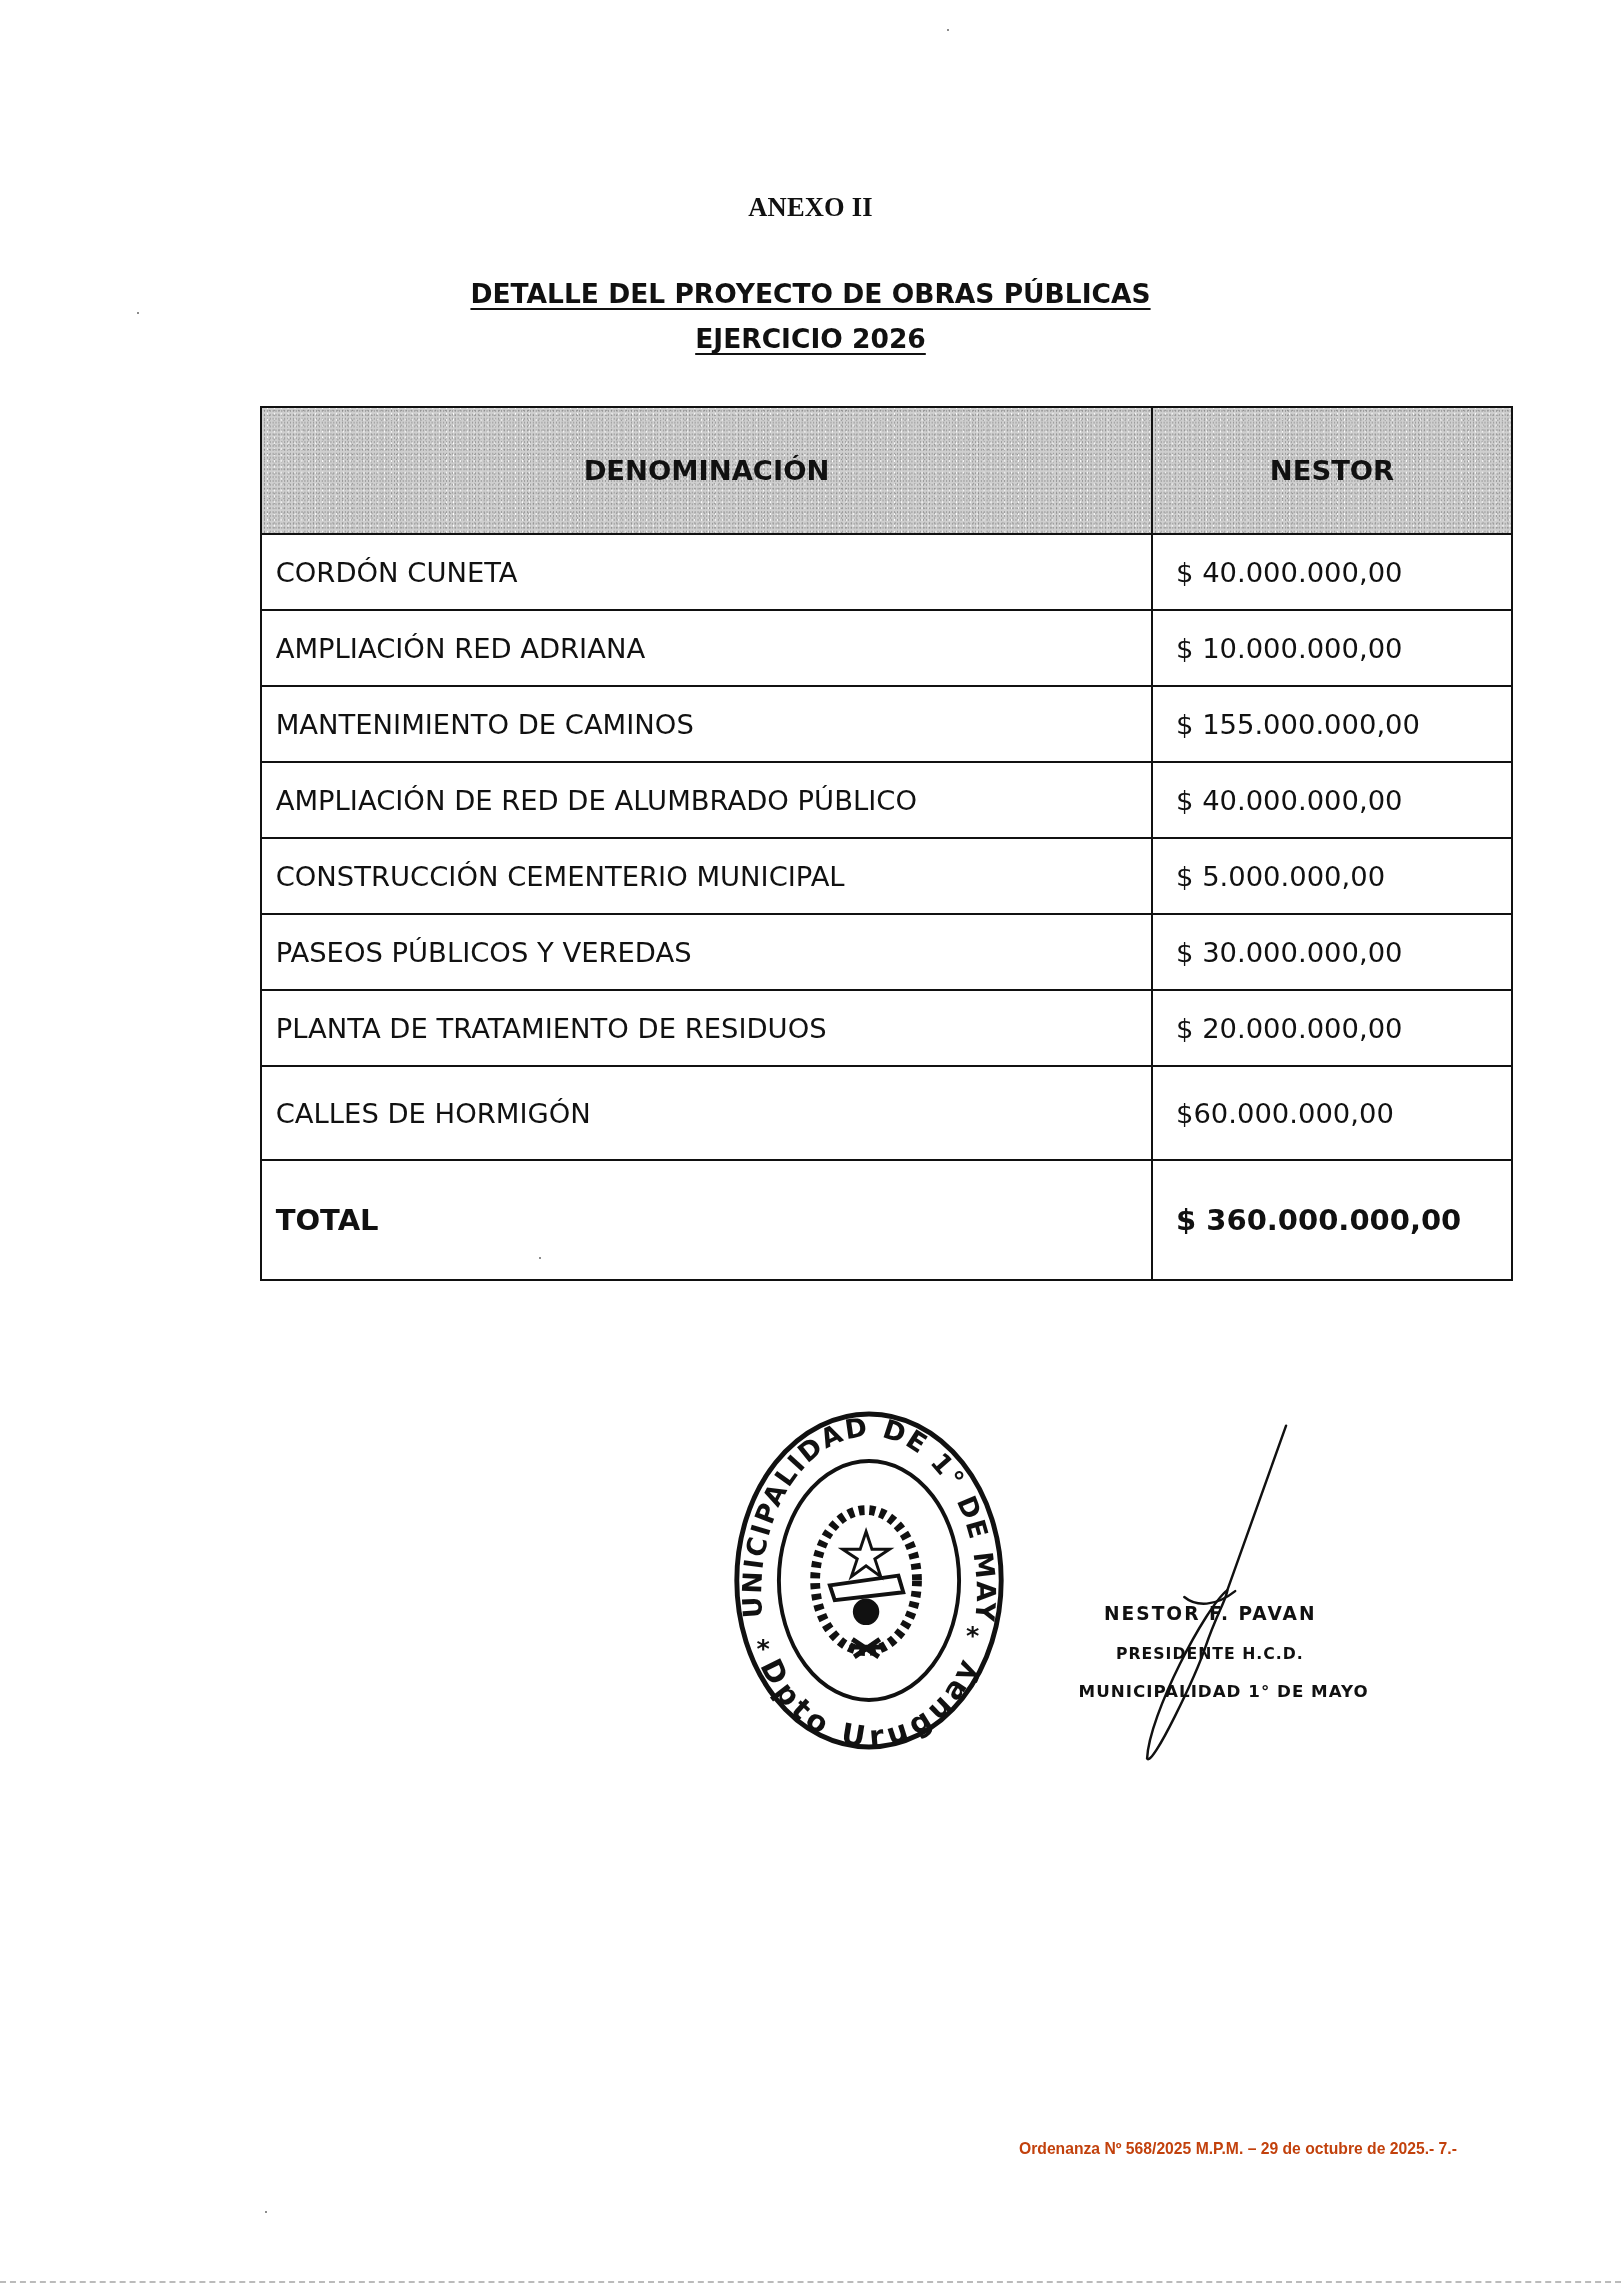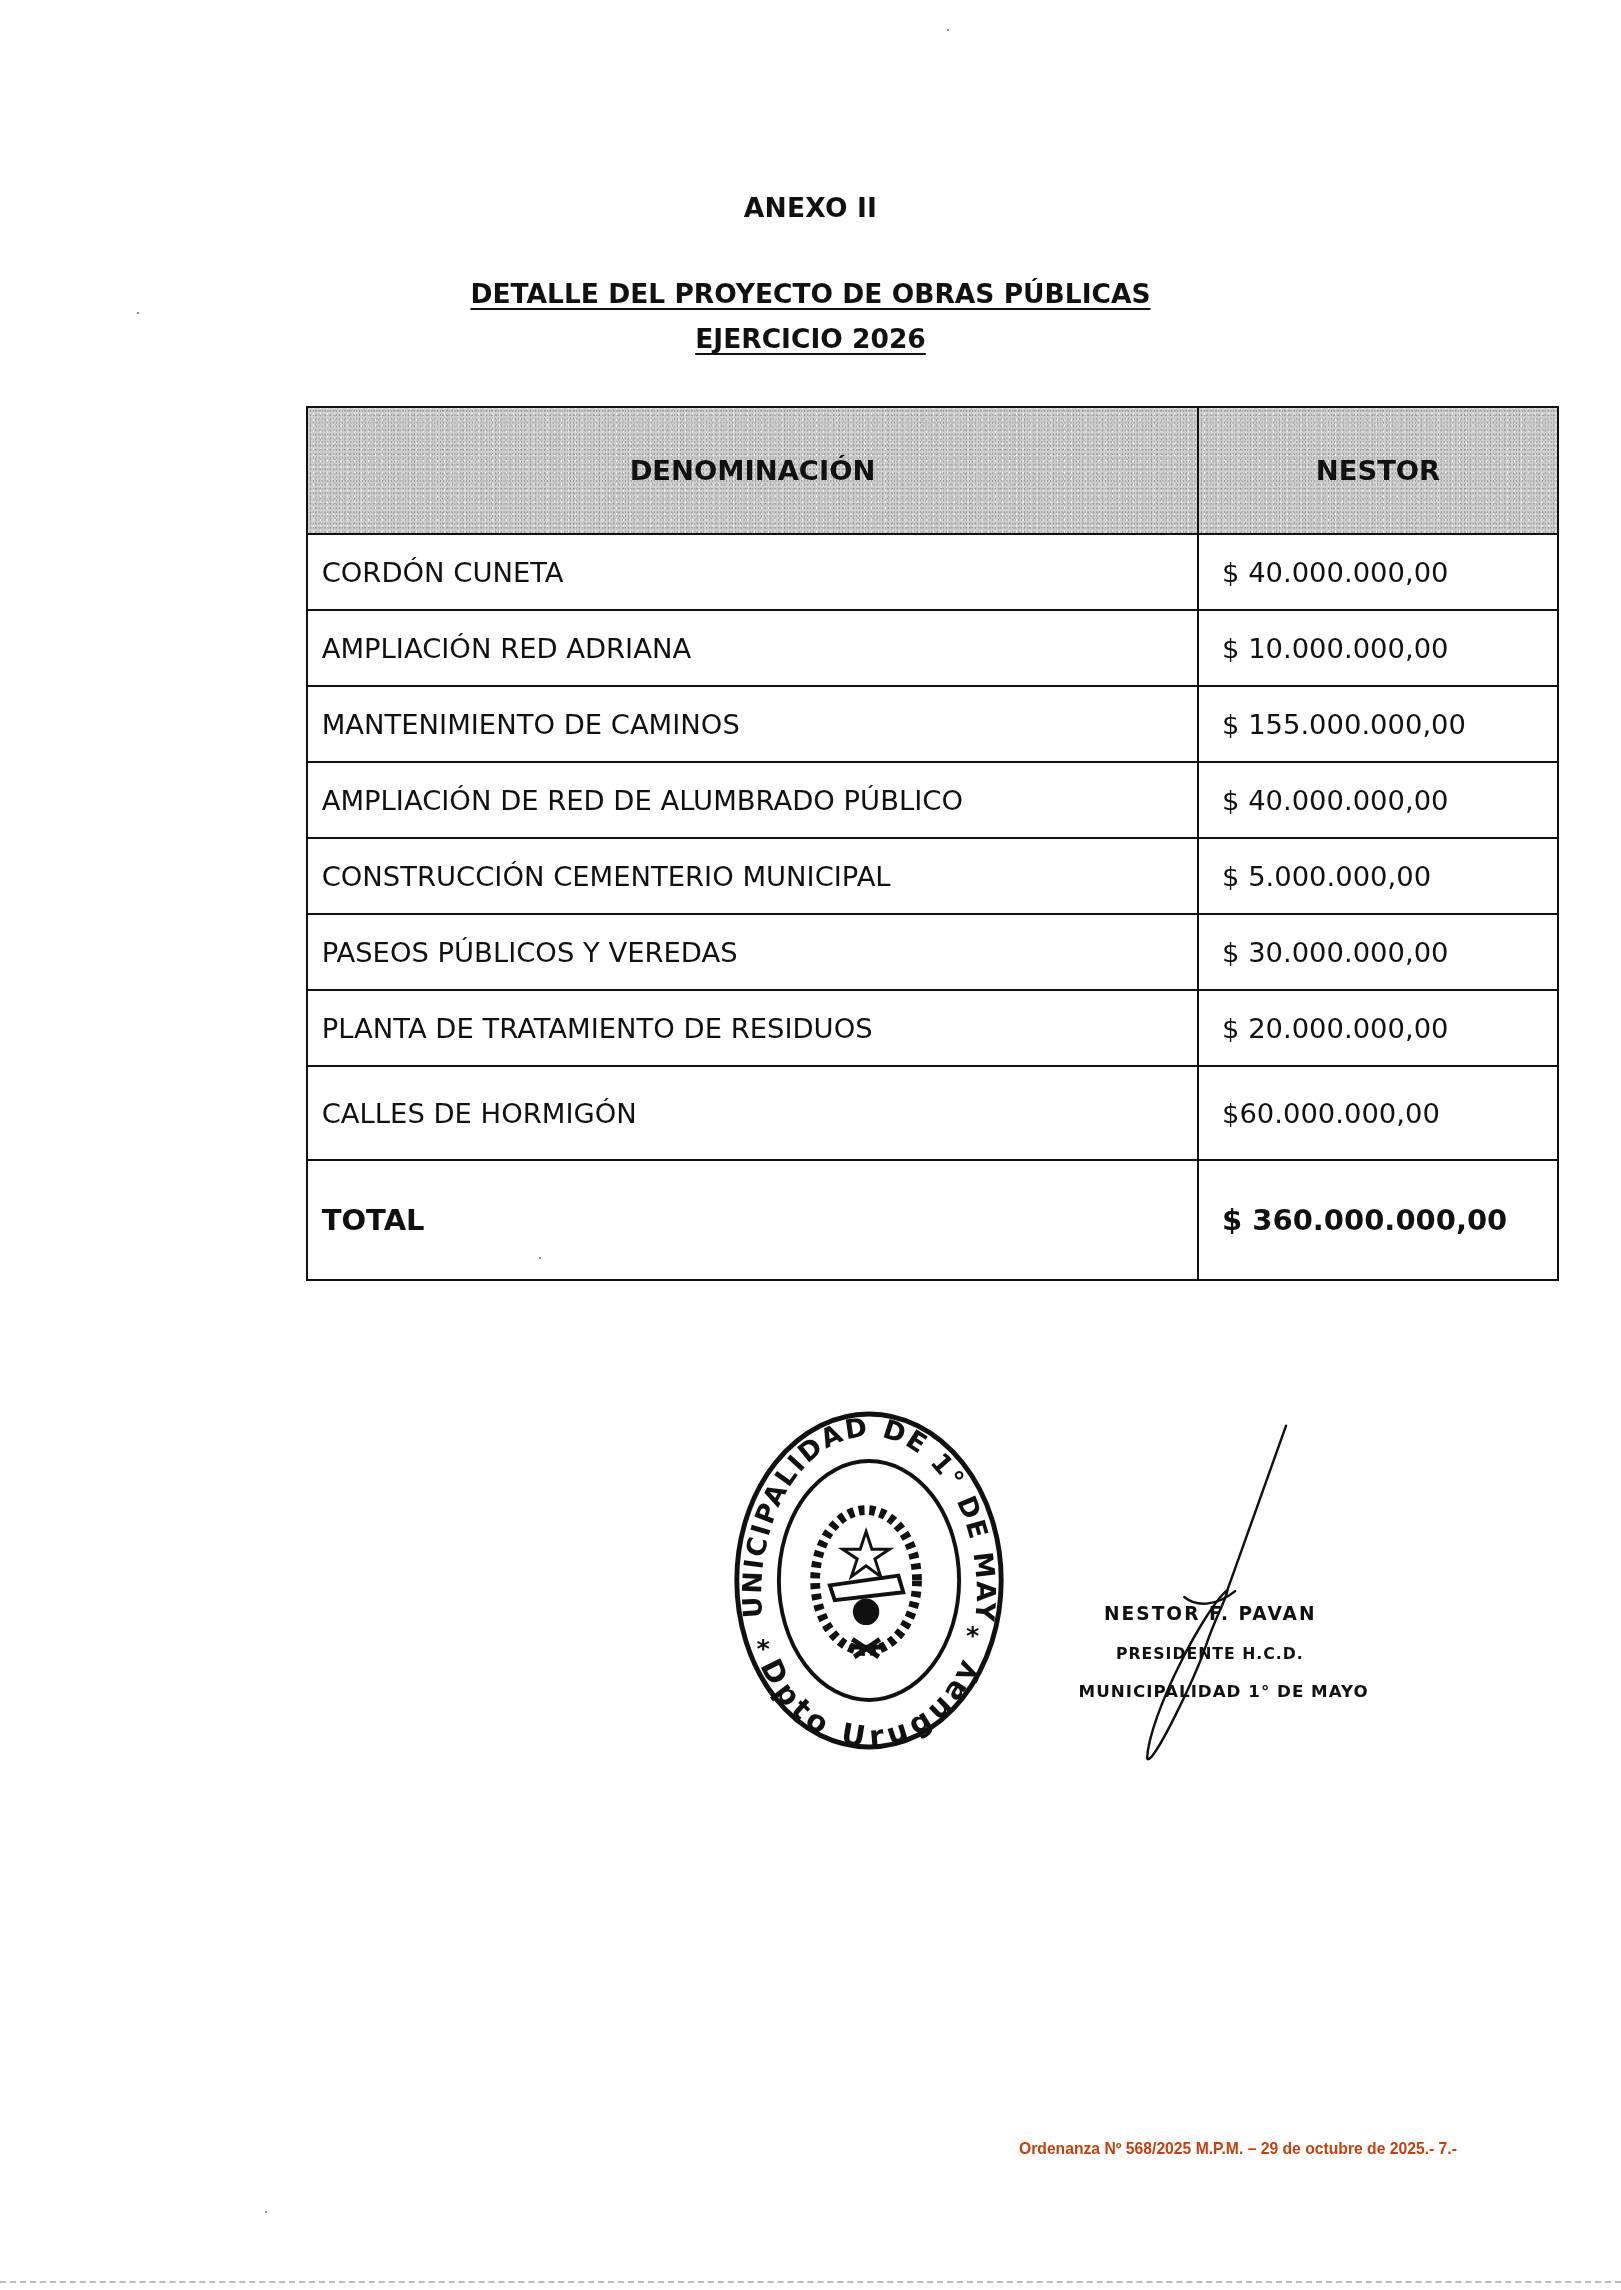--- a/index.html
+++ b/index.html
@@ -8,21 +8,21 @@
     .page { position: absolute; inset: 0; }
 
     .annex-title { position: absolute; top: 192px; left: 0; width: 1772px; text-align: center;
                    font-weight: bold; font-size: 26.5px; letter-spacing: 0.2px; }
     .doc-title { position: absolute; top: 278px; left: 0; width: 1772px; text-align: center;
                  font-weight: bold; font-size: 26.5px; text-decoration: underline; text-underline-offset: 4.9px; }
     .doc-subtitle { position: absolute; top: 323px; left: 0; width: 1772px; text-align: center;
                     font-weight: bold; font-size: 26.5px; text-decoration: underline; text-underline-offset: 4.9px; }
 
     table.budget { position: absolute; top: 406px; left: 260px; width: 1253px; border-collapse: collapse;
-                   font-size: 27.4px; margin-left: 46px; }
+                   font-size: 27.4px; }
     table.budget td, table.budget th { border: 2px solid #111; }
     table.budget th { height: 123px; font-weight: bold; font-size: 27.4px;
       background-color: #cfcfcf;
       background-image:
         radial-gradient(#8a8a8a 0.8px, transparent 1px),
         radial-gradient(#ffffff 0.8px, transparent 1px),
         radial-gradient(#9a9a9a 0.6px, transparent 0.9px);
       background-size: 4.9px 4.9px, 6.9px 5.9px, 2.9px 3.9px;
       background-position: 0 0, 2px 2.9px, 1px 1px; }
     table.budget th.col-name { width: 887px; }
@@ -55,21 +55,21 @@
               font-size: 15.7px; font-weight: bold; color: #c2410c; }
     .scan-edge { position: absolute; left: 0; top: 2281px; width: 1621px; height: 0;
                  border-top: 2px dashed #bbb; }
     .speck { position: absolute; width: 2px; height: 2px; background: #666; border-radius: 1px; }
   </style>
 </head>
 <body>
 
 <div class="page">
 
-  <div class="annex-title" style="width:1621px;left:0;">ANEXO II</div>
+  <div class="annex-title" style="width:1621px;left:0;font-family:Liberation Serif, serif;">ANEXO II</div>
   <div class="doc-title" style="width:1621px;left:0;">DETALLE DEL PROYECTO DE OBRAS PÚBLICAS</div>
   <div class="doc-subtitle" style="width:1621px;left:0;">EJERCICIO 2026</div>
 
   <table class="budget">
     <thead>
       <tr>
         <th class="col-name">DENOMINACIÓN</th>
         <th>NESTOR</th>
       </tr>
     </thead>

